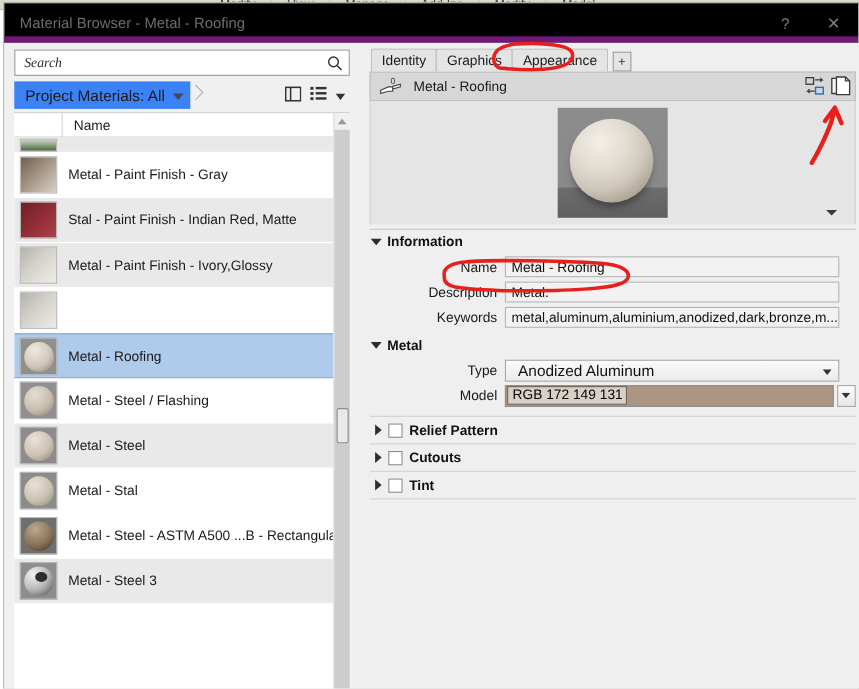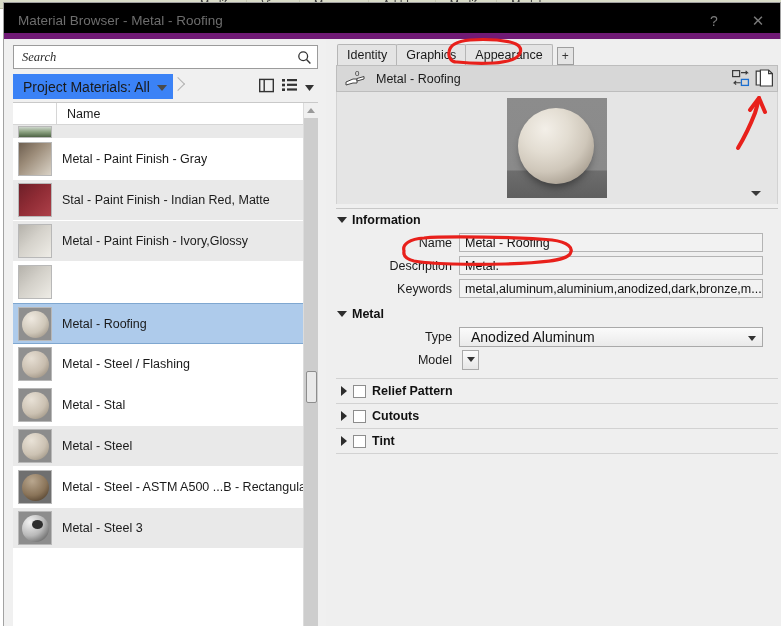--- a/index.html
+++ b/index.html
@@ -469,34 +469,34 @@
 
               <div class="mat-row">
                 <div class="mat-thumb" style="background:#909090;">
                   <div style="position:absolute;left:3px;top:3px;width:27px;height:27px;border-radius:50%;
                               background:radial-gradient(circle at 35% 28%,#e6ded3,#c8bdae 55%,#968b7c 90%);"></div>
                 </div>
                 <div class="mat-name">Metal - Steel / Flashing</div>
               </div>
 
 
+              <div class="mat-row alt">
+                <div class="mat-thumb" style="background:#8c8c8c;">
+                  <div style="position:absolute;left:3px;top:3px;width:27px;height:27px;border-radius:50%;
+                              background:radial-gradient(circle at 35% 28%,#e9e2d7,#ccc2b3 55%,#9b9181 90%);"></div>
+                </div>
+                <div class="mat-name">Metal - Steel</div>
+              </div>
+
               <div class="mat-row">
                 <div class="mat-thumb" style="background:#8c8c8c;">
                   <div style="position:absolute;left:3px;top:3px;width:27px;height:27px;border-radius:50%;
                               background:radial-gradient(circle at 35% 28%,#e8e1d6,#cbc1b2 55%,#9a9080 90%);"></div>
                 </div>
                 <div class="mat-name">Metal - Stal</div>
-              </div>
-
-              <div class="mat-row alt">
-                <div class="mat-thumb" style="background:#8c8c8c;">
-                  <div style="position:absolute;left:3px;top:3px;width:27px;height:27px;border-radius:50%;
-                              background:radial-gradient(circle at 35% 28%,#e9e2d7,#ccc2b3 55%,#9b9181 90%);"></div>
-                </div>
-                <div class="mat-name">Metal - Steel</div>
               </div>
 
               <div class="mat-row">
                 <div class="mat-thumb" style="background:#6f6f6f;">
                   <div style="position:absolute;left:3px;top:3px;width:27px;height:27px;border-radius:50%;
                               background:radial-gradient(circle at 38% 26%,#b9a78f,#8a7459 55%,#4b3a28 92%);"></div>
                 </div>
                 <div class="mat-name">Metal - Steel - ASTM A500 ...B - Rectangular and</div>
               </div>
 
@@ -593,20 +593,23 @@
         <div class="field-row">
           <div class="field-label">Type</div>
           <div class="combo">
             <span>Anodized Aluminum</span>
             <span class="combo-caret"></span>
           </div>
         </div>
 
         <div class="color-row">
           <div class="field-label">Model</div>
+          <div class="color-swatch" id="colorSwatch" style="background: rgb(172, 149, 131);">
+            <span class="color-text">RGB 172 149 131</span>
+          </div>
           <div class="color-drop">
             <svg width="8" height="5" viewBox="0 0 8 5">
               <polygon points="0,0 8,0 4,5" fill="#333"></polygon>
             </svg>
           </div>
         </div>
 
         <div class="sub-sep" style="margin-top:8px;"></div>
         <div class="sub-section">
           <span class="tri-right"></span>

